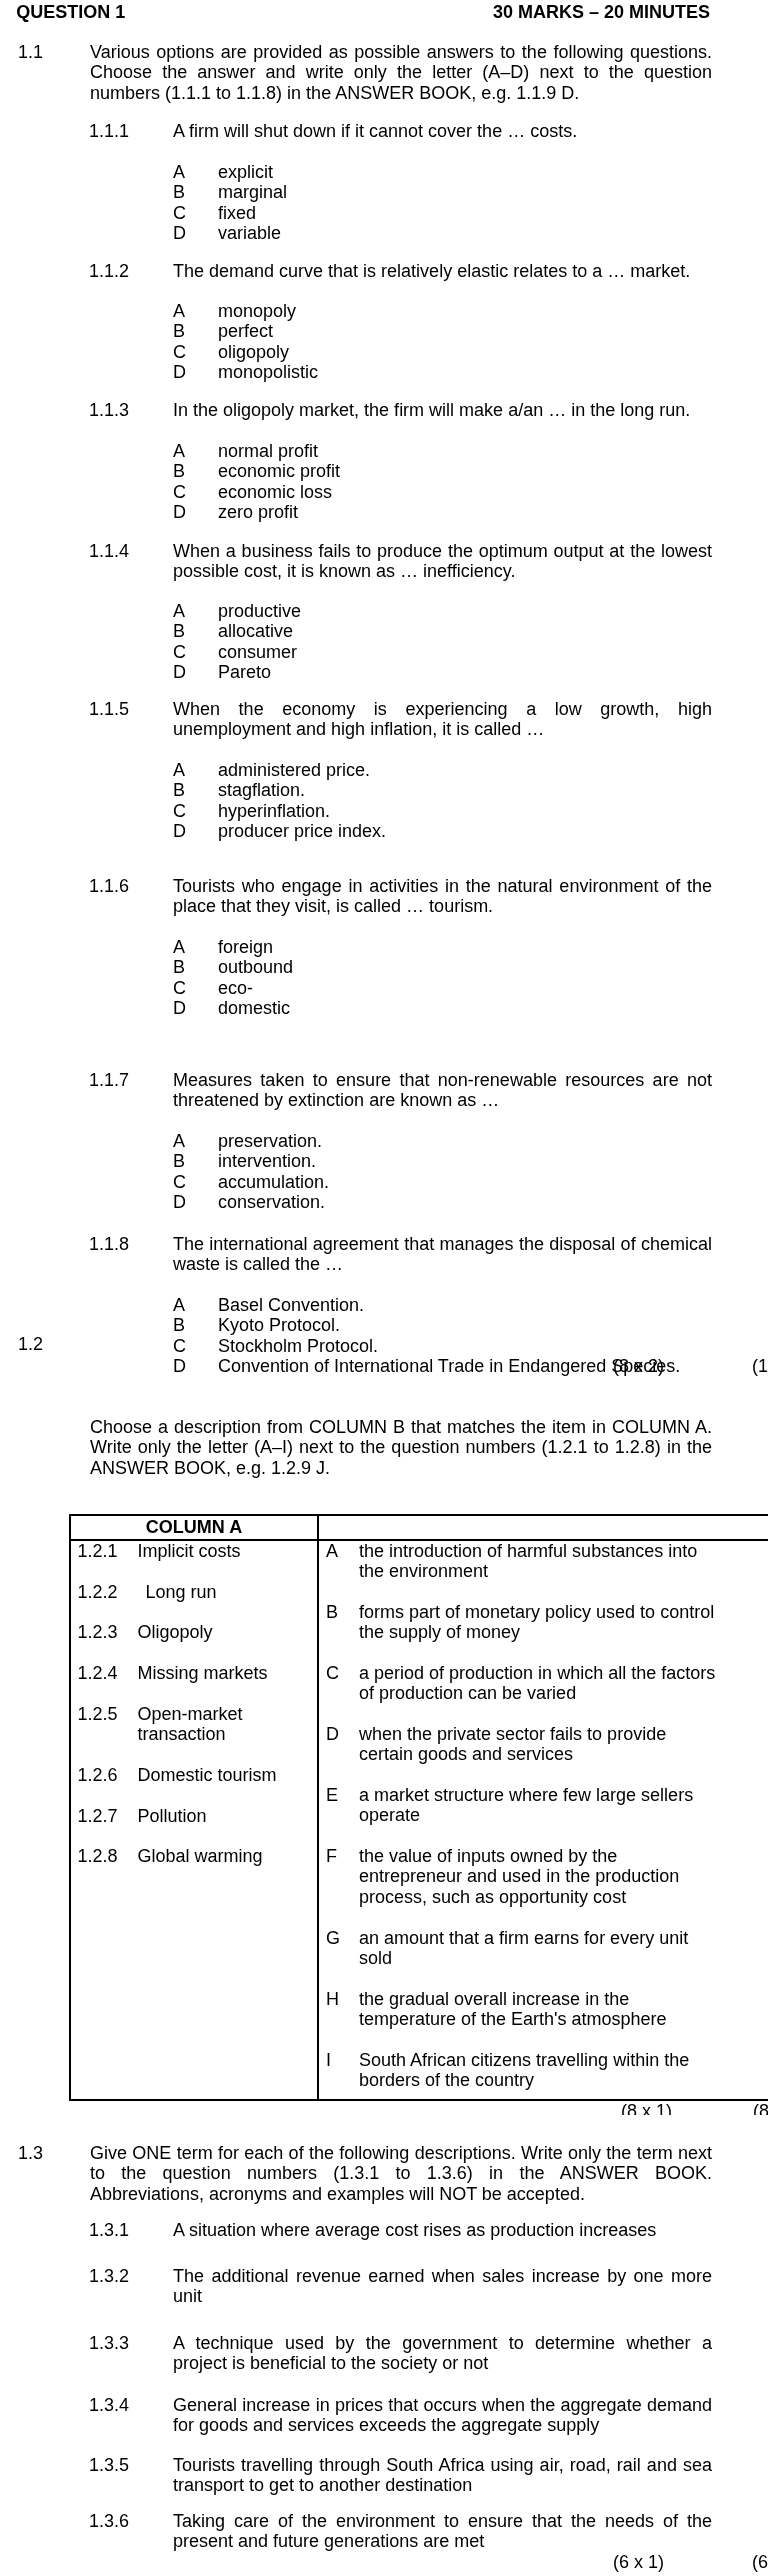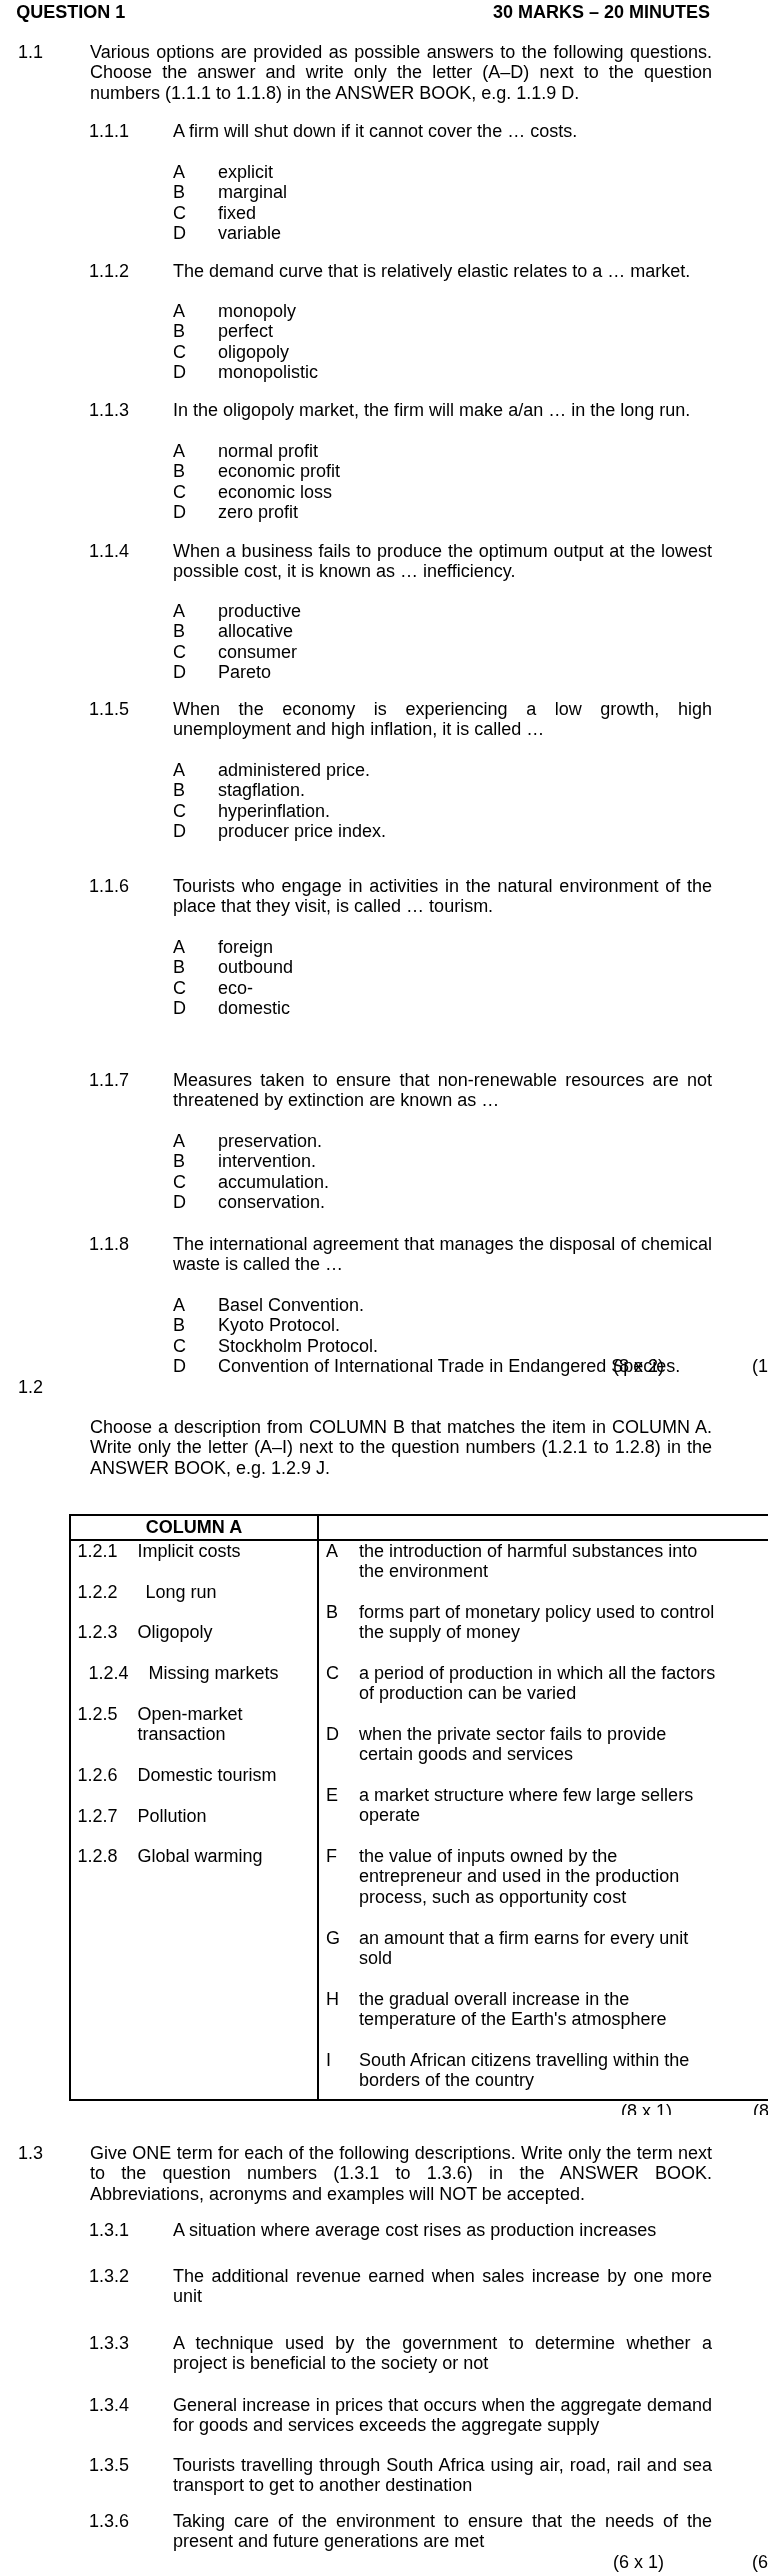--- a/index.html
+++ b/index.html
@@ -203,41 +203,41 @@
         <span>Convention of International Trade in Endangered Species.</span>
       </div>
     </div>
   </div>
 
 <div class="marks" style="left:613px; top:1356px;">(8 x 2)</div>
 <div class="clip" style="left:752px; top:1356px; width:15.8px; height:22px;">
   <div class="marks" style="left:0; top:0;">(16)</div>
 </div>
 
-<div class="secnum" style="top:1377px;">1.2</div>
+<div class="secnum" style="top:1334px;">1.2</div>
 <div class="sectext" style="top:1417px;">Choose a description from COLUMN B that matches the item in COLUMN A. Write only the letter (A–I) next to the question numbers (1.2.1 to 1.2.8) in the ANSWER BOOK, e.g. 1.2.9 J.</div>
 
 <div class="tbl">
   <div class="hdr"></div>
   <div class="vdiv"></div>
   <div class="hA">COLUMN A</div>
   <div id="col-a">
       <div class="arow" style="top: 25px;">
         <span class="n">1.2.1</span>
         <span class="t">Implicit costs</span>
       </div>
       <div class="arow" style="top: 66px; gap: 8px;">
         <span class="n">1.2.2</span>
         <span class="t">Long run</span>
       </div>
       <div class="arow" style="top: 106px;">
         <span class="n">1.2.3</span>
         <span class="t">Oligopoly</span>
       </div>
-      <div class="arow" style="top: 147px; margin-left: 11px;">
+      <div class="arow" style="top: 147px;">
         <span class="n">1.2.4</span>
         <span class="t">Missing markets</span>
       </div>
       <div class="arow" style="top: 188px;">
         <span class="n">1.2.5</span>
         <span class="t">Open-market transaction</span>
       </div>
       <div class="arow" style="top: 249px;">
         <span class="n">1.2.6</span>
         <span class="t">Domestic tourism</span>

